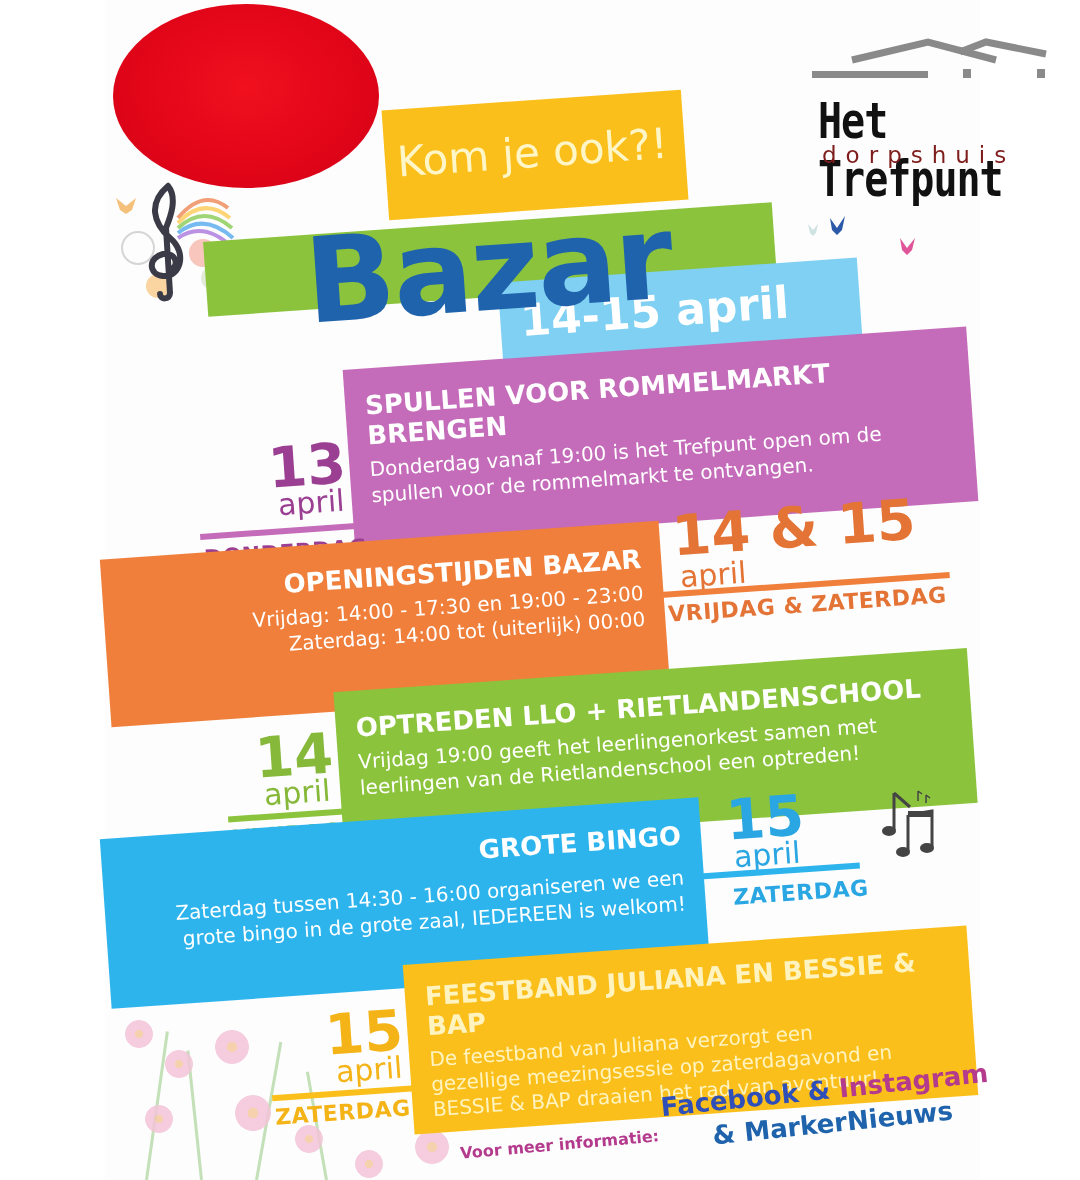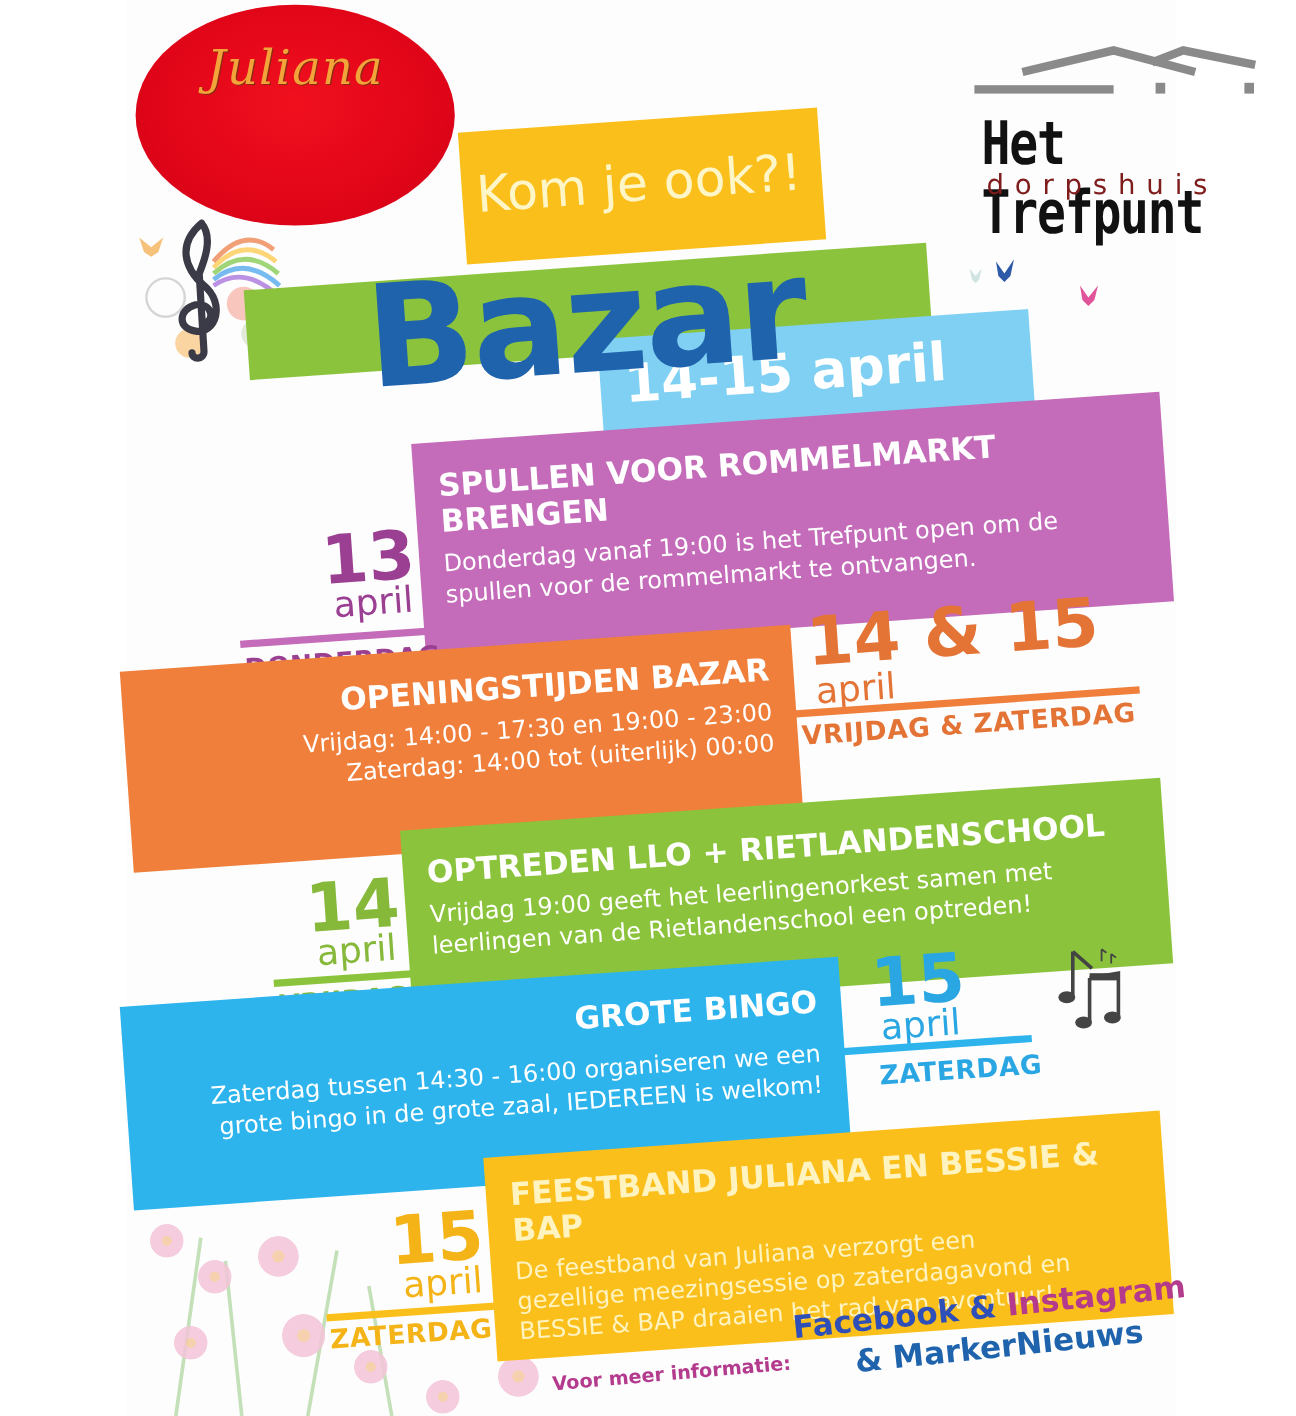--- a/index.html
+++ b/index.html
@@ -64,21 +64,20 @@
     .social2 { position: absolute; left: 712px; top: 1108px; font-size: 26px; font-weight: bold; color: #1f63ad; font-family: "DejaVu Sans", sans-serif; transform: rotate(-6deg); }
 
     .icon-abs { position: absolute; }
   </style>
 </head>
 <body>
 
 <div class="poster"></div>
 
 <div class="juliana-logo">
-  <div class="juliana-name">Juliana</div>
 </div>
 
 <div class="trefpunt-logo">
   <svg width="240" height="50" style="position:absolute;left:0;top:0;">
     <polyline points="42,30 118,12 186,30" fill="none" stroke="#8a8a8a" stroke-width="7"></polyline>
     <polyline points="150,22 176,12 236,24" fill="none" stroke="#8a8a8a" stroke-width="7"></polyline>
     <rect x="2" y="41" width="116" height="7" fill="#8a8a8a"></rect>
     <rect x="153" y="39" width="8" height="9" fill="#8a8a8a"></rect>
     <rect x="227" y="39" width="8" height="9" fill="#8a8a8a"></rect>
   </svg>

